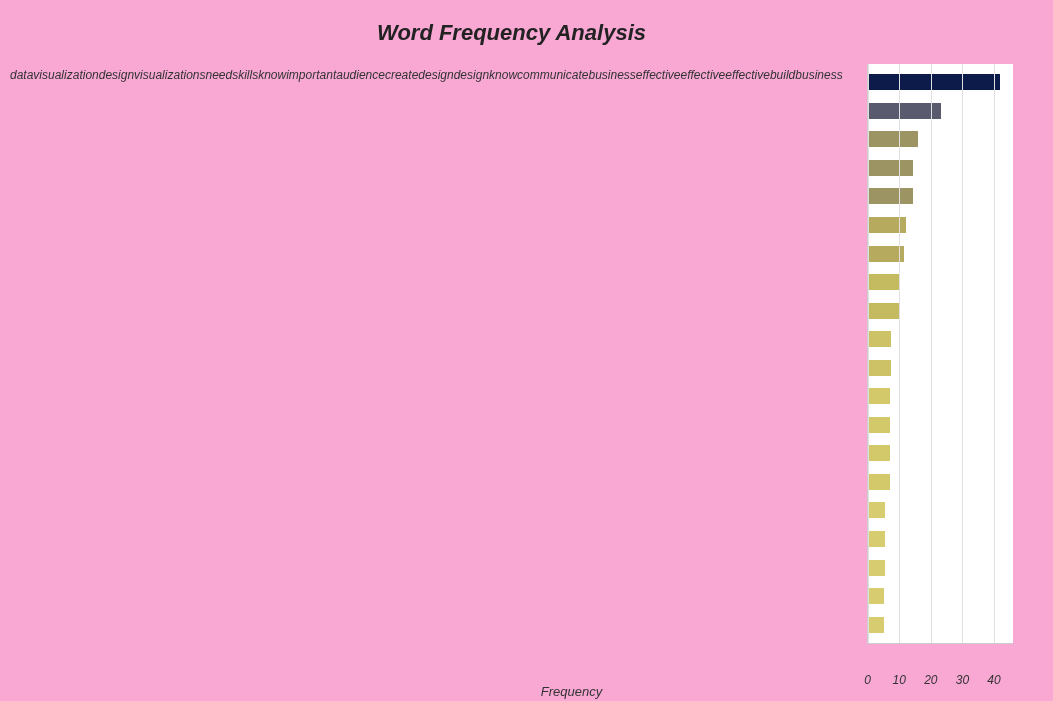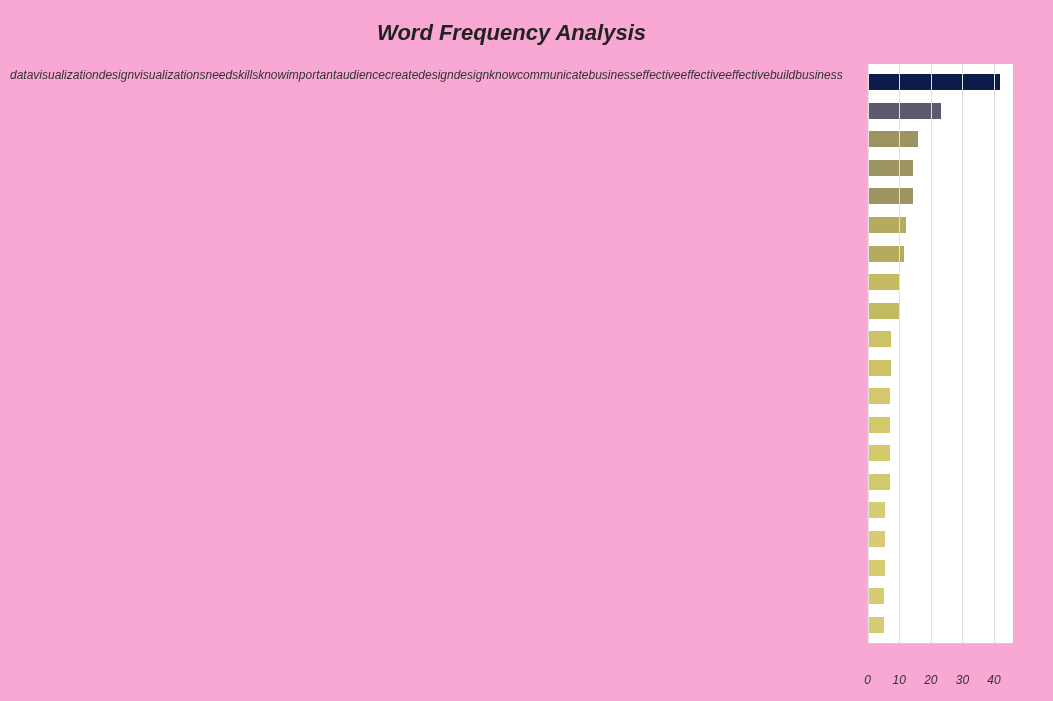--- a/index.html
+++ b/index.html
@@ -204,13 +204,14 @@
           <span class="bar" style="width: 13.0435%; background-color: rgb(216, 204, 112);"></span>
         </div>
         <div class="bar-row">
           <span class="bar" style="width: 11.9565%; background-color: rgb(216, 204, 112);"></span>
         </div>
         <div class="bar-row">
           <span class="bar" style="width: 11.9565%; background-color: rgb(216, 204, 112);"></span>
         </div>
       </div>
   </div>
+  <div class="x-axis-title">Frequency</div>
 </div>
 
 </body></html>

